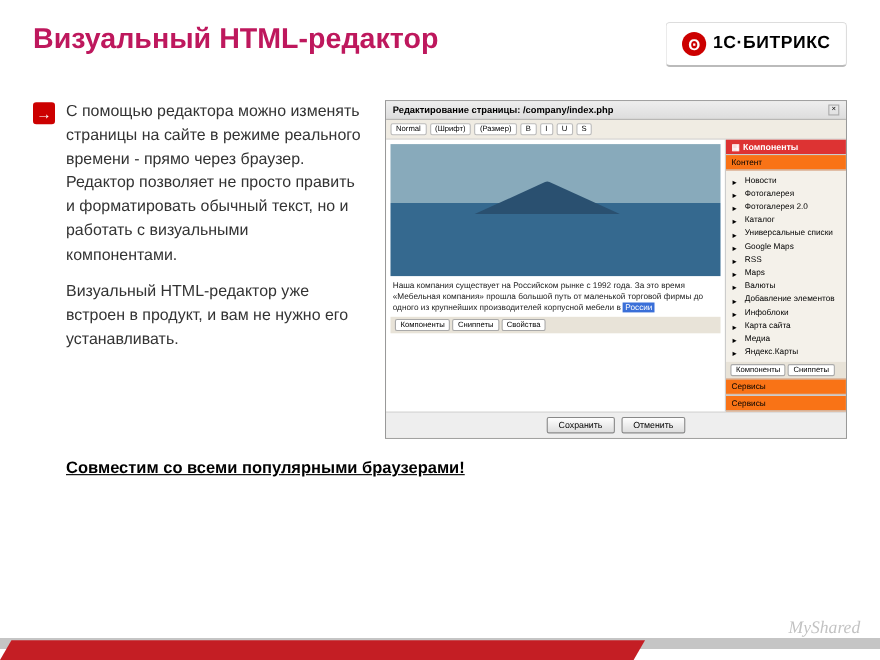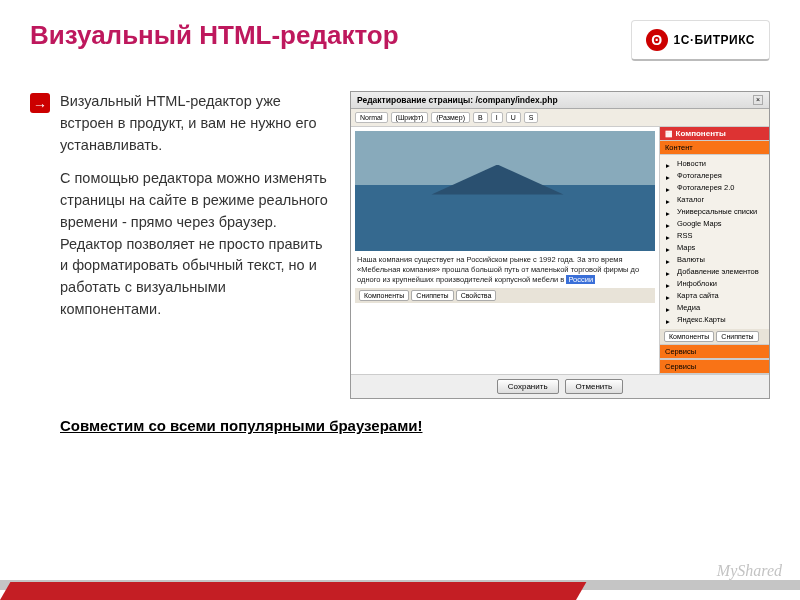--- a/index.html
+++ b/index.html
@@ -2,21 +2,21 @@
 <html><head>
 <meta charset="utf-8">
 <style>
 * { margin: 0; padding: 0; box-sizing: border-box; }
 body { width: 800px; height: 600px; font-family: Arial, sans-serif; background: #fff; position: relative; overflow: hidden; }
 
 .header { display: flex; justify-content: space-between; align-items: flex-start; padding: 20px 30px 10px 30px; }
 .title { font-size: 26px; font-weight: bold; color: #be185d; }
 .logo-box { background: #fff; border: 1px solid #ddd; border-bottom: 2px solid #bbb; border-radius: 4px; padding: 8px 14px; display: flex; align-items: center; gap: 6px; }
 .logo-circle { width: 22px; height: 22px; background: #c00; border-radius: 50%; display: flex; align-items: center; justify-content: center; color: #fff; font-weight: bold; font-size: 14px; }
-.logo-text { font-size: 12px; font-weight: bold; letter-spacing: 0.5px; }
+.logo-text { font-size: 16px; font-weight: bold; letter-spacing: 0.5px; }
 
 .content { display: flex; padding: 20px 30px 0 30px; gap: 20px; }
 .left-col { flex: 0 0 300px; }
 .bullet-row { display: flex; gap: 10px; align-items: flex-start; }
 .bullet-icon { width: 20px; height: 20px; background: #c00; border-radius: 3px; display: flex; align-items: center; justify-content: center; color: #fff; font-size: 14px; flex-shrink: 0; margin-top: 2px; }
 .desc { font-size: 14.5px; line-height: 1.5; color: #333; }
 .desc p + p { margin-top: 12px; }
 
 .right-col { flex: 1; }
 .editor-window { border: 1px solid #999; background: #f4f1ea; font-size: 8px; position: relative; }
@@ -59,22 +59,22 @@
     <div class="logo-circle">ʘ</div>
     <div class="logo-text">1С·БИТРИКС</div>
   </div>
 </div>
 
 <div class="content">
   <div class="left-col">
     <div class="bullet-row">
       <div class="bullet-icon">→</div>
       <div class="desc">
+        <p>С помощью редактора можно изменять страницы на сайте в режиме реального времени - прямо через браузер. Редактор позволяет не просто править и форматировать обычный текст, но и работать с визуальными компонентами.</p>
         <p>Визуальный HTML-редактор уже встроен в продукт, и вам не нужно его устанавливать.</p>
-        <p>С помощью редактора можно изменять страницы на сайте в режиме реального времени - прямо через браузер. Редактор позволяет не просто править и форматировать обычный текст, но и работать с визуальными компонентами.</p>
       </div>
     </div>
   </div>
 
   <div class="right-col">
     <div class="editor-window">
       <div class="ed-titlebar">
         <span class="ed-title">Редактирование страницы: /company/index.php</span>
         <span class="ed-close">×</span>
       </div>

